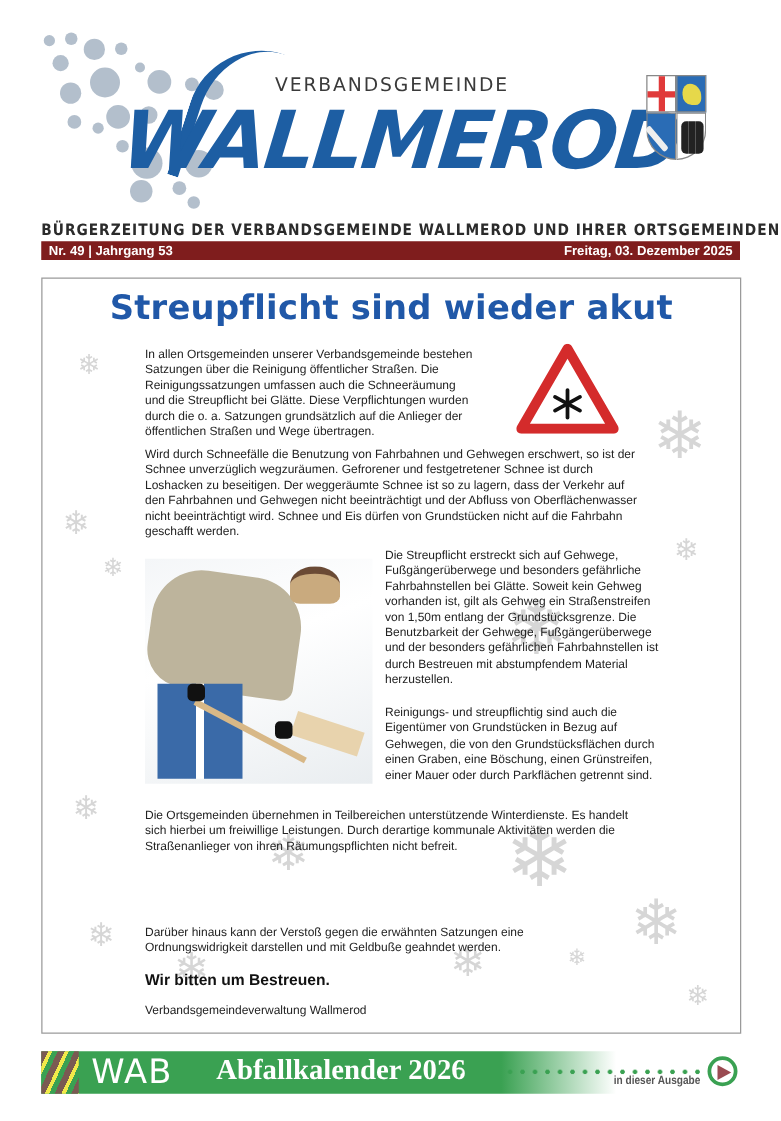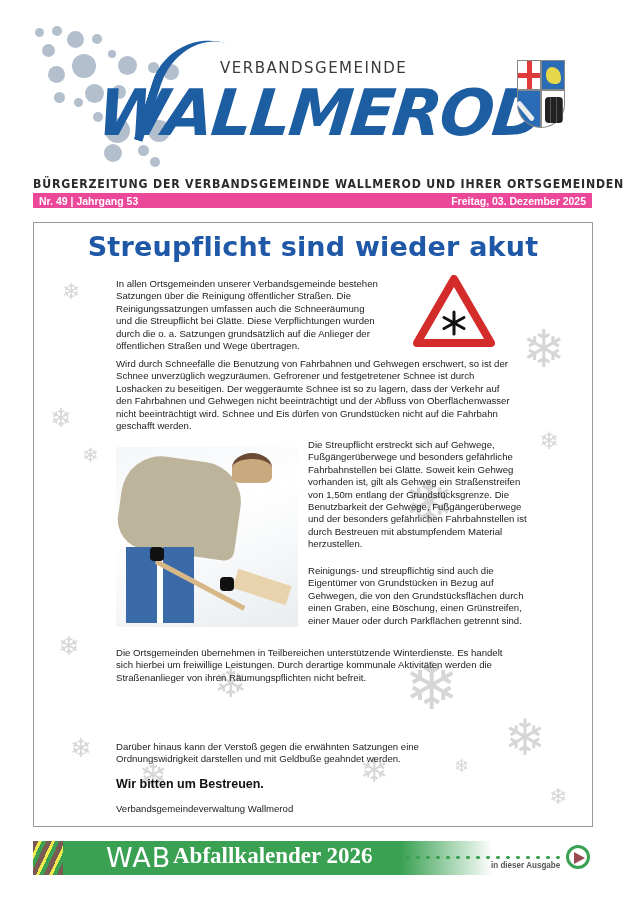--- a/index.html
+++ b/index.html
@@ -19,42 +19,42 @@
   .crest .q1::before { content: ""; position: absolute; left: 9px; top: 0; width: 5px; height: 100%; background: #e03a3a; }
   .crest .q1::after { content: ""; position: absolute; left: 0; top: 12px; width: 100%; height: 5px; background: #e03a3a; }
   .crest .q2 { left: 24px; top: 0; background: #2a6cb5; border: 1px solid #888; }
   .crest .q2 .lion { position: absolute; left: 4px; top: 6px; width: 15px; height: 17px; background: #e6d84a; border-radius: 40% 60% 30% 50%; }
   .crest .q3 { left: 0; top: 30px; height: 38px; background: #2a6cb5; border: 1px solid #888; border-bottom-left-radius: 24px; }
   .crest .q3 .tool { position: absolute; left: 5px; top: 8px; width: 5px; height: 24px; background: #eee; transform: rotate(-40deg); border-radius: 2px; }
   .crest .q4 { left: 24px; top: 30px; height: 38px; background: #ffffff; border: 1px solid #888; border-bottom-right-radius: 24px; }
   .crest .q4 .pipes { position: absolute; left: 3px; top: 6px; width: 18px; height: 26px; background: repeating-linear-gradient(90deg, #222 0 5px, #555 5px 6px); border-radius: 4px; }
 
   .tagline { position: absolute; left: 33px; top: 176px; width: 560px; font-size: 12.5px; font-weight: bold; letter-spacing: 0.9px; color: #2b2b2b; font-family: "DejaVu Sans", sans-serif; white-space: nowrap; transform: scaleX(0.88); transform-origin: left center; }
-  .issue-bar { position: absolute; left: 33px; top: 193px; width: 559px; height: 15px; background: #ec4899; color: #ffffff; font-size: 10.5px; font-weight: bold; display: flex; justify-content: space-between; align-items: center; padding: 0 6px; }
+  .issue-bar { position: absolute; left: 33px; top: 193px; width: 559px; height: 15px; background: #7f1d1d; color: #ffffff; font-size: 10.5px; font-weight: bold; display: flex; justify-content: space-between; align-items: center; padding: 0 6px; }
 
   
   .box { position: absolute; left: 33px; top: 222px; width: 560px; height: 605px; border: 1px solid #9a9a9a; background: #ffffff; overflow: hidden; }
   .flake { position: absolute; color: #d6d6d6; font-size: 38px; line-height: 1; }
   .headline { position: absolute; left: 0; top: 8px; width: 100%; text-align: center; font-size: 27px; font-weight: bold; color: #2058a8; font-family: "DejaVu Sans", sans-serif; letter-spacing: 0.2px; }
   .p { position: absolute; font-size: 9.6px; line-height: 12.4px; color: #222; }
   .sign { position: absolute; left: 379px; top: 52px; width: 82px; height: 72px; }
   .photo { position: absolute; left: 82px; top: 224px; width: 182px; height: 180px; background: linear-gradient(160deg, #f4f6f8 0%, #ffffff 40%, #e9edf0 100%); overflow: hidden; }
   .photo .coat { position: absolute; left: 4px; top: 12px; width: 120px; height: 95px; background: #bdb49c; border-radius: 40px 40px 10px 30px; transform: rotate(8deg); }
   .photo .hat { position: absolute; left: 116px; top: 6px; width: 40px; height: 30px; background: #c9aa7e; border-radius: 50% 50% 20% 20%; border-top: 6px solid #6a4a35; }
   .photo .jeans { position: absolute; left: 10px; top: 100px; width: 68px; height: 76px; background: linear-gradient(90deg, #3a6aa8 0 45%, #ffffff 45% 55%, #3a6aa8 55% 100%); }
   .photo .handle { position: absolute; left: 40px; top: 112px; width: 100px; height: 5px; background: #d8b887; transform: rotate(28deg); transform-origin: left center; }
   .photo .blade { position: absolute; left: 118px; top: 130px; width: 56px; height: 20px; background: #e8d3ad; transform: rotate(18deg); }
   .photo .glove { position: absolute; width: 14px; height: 14px; background: #111; border-radius: 4px; }
   .closing { position: absolute; left: 82px; top: 554px; font-size: 12.5px; font-weight: bold; color: #111; }
 
   
   .banner { position: absolute; left: 33px; top: 841px; width: 560px; height: 34px; display: flex; align-items: center; }
   .banner .green { position: absolute; left: 0; top: 0; width: 460px; height: 100%; background: linear-gradient(90deg, #3aa152 0%, #3aa152 80%, rgba(58,161,82,0) 100%); }
   .banner .stripes { position: absolute; left: 0; top: 0; width: 30px; height: 100%; background: repeating-linear-gradient(115deg, #7a5a52 0 5px, #f2e94a 5px 8px, #3aa152 8px 12px); }
-  .banner .wab { position: absolute; left: 40px; top: 1px; font-size: 27px; color: #ffffff; font-family: "DejaVu Sans", sans-serif; letter-spacing: 1px; font-weight: normal; margin-left: 33px; }
+  .banner .wab { position: absolute; left: 40px; top: 1px; font-size: 27px; color: #ffffff; font-family: "DejaVu Sans", sans-serif; letter-spacing: 1px; font-weight: normal; }
   .banner .title { position: absolute; left: 140px; top: 2px; font-size: 23px; font-weight: bold; color: #ffffff; font-family: "Liberation Serif", serif; white-space: nowrap; }
   .banner .dots { position: absolute; left: 320px; top: 14px; width: 210px; height: 5px; background: radial-gradient(circle, #3aa152 1.6px, transparent 2px) 0 0 / 10px 5px repeat-x; }
   .banner .hint { position: absolute; left: 458px; top: 18px; font-size: 9.5px; font-weight: bold; color: #555; font-family: "Liberation Sans Narrow", "Liberation Sans", sans-serif; transform: scaleX(0.85); transform-origin: left; white-space: nowrap; }
   .banner .arrow { position: absolute; left: 533px; top: 4px; width: 24px; height: 24px; border-radius: 50%; border: 3px solid #3aa152; background: #ffffff; }
   .banner .arrow::after { content: ""; position: absolute; left: 5px; top: 4px; border-left: 11px solid #9a4b52; border-top: 6px solid transparent; border-bottom: 6px solid transparent; }
 </style>
 </head>
 <body>
 
 <div class="logo">

